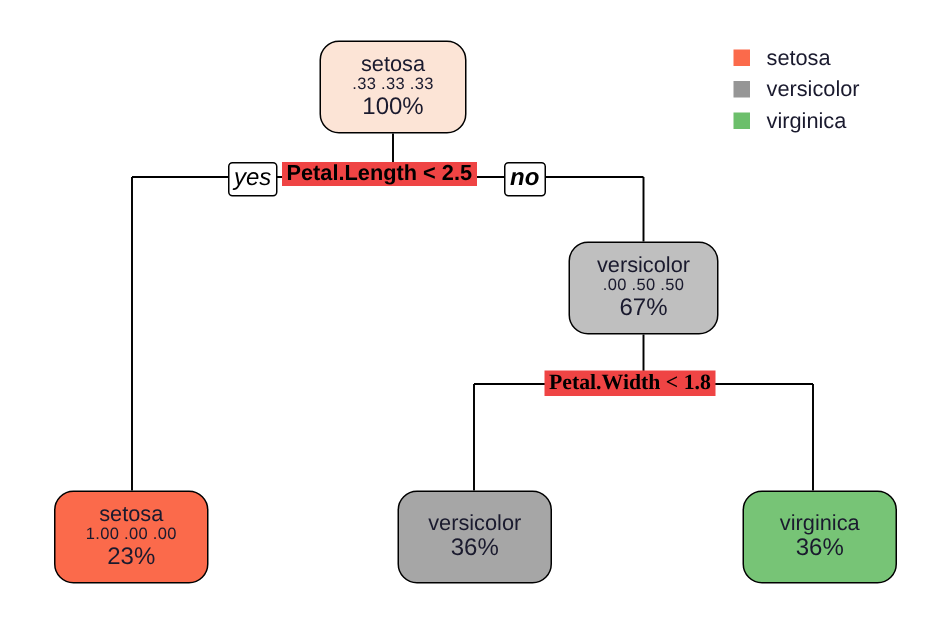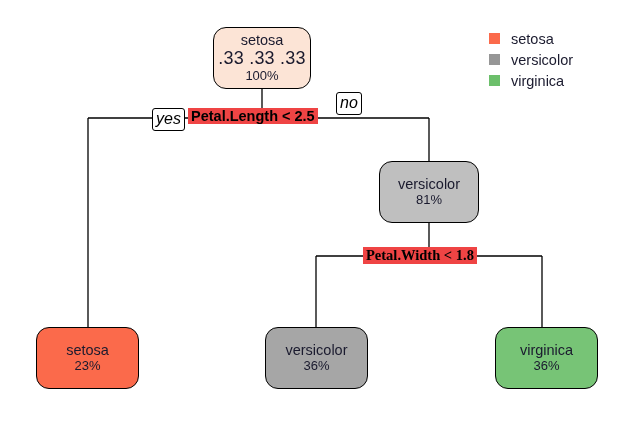--- a/index.html
+++ b/index.html
@@ -33,26 +33,26 @@
     align-items: center;
     justify-content: center;
     line-height: 1.08;
     z-index: 3;
   }
   .node-label {
     font-size: 14.5px;
     white-space: nowrap;
   }
   .node-probs {
-    font-size: 18px;
+    font-size: 11px;
     white-space: nowrap;
     letter-spacing: 0.2px;
   }
   .node-pct {
-    font-size: 13px;
+    font-size: 16px;
     white-space: nowrap;
   }
   .split-text {
     position: absolute;
     font-size: 14.5px;
     font-weight: bold;
     color: #000000;
     white-space: nowrap;
     background: #ef4444;
     padding: 0 3px;
@@ -109,39 +109,41 @@
     </svg>
 
   <div id="nodes-layer">
       <div class="node" style="left: 213px; top: 27px; width: 98px; height: 62px; background: rgb(252, 228, 214);">
         <div class="node-label">setosa</div>
         <div class="node-probs">.33  .33  .33</div>
         <div class="node-pct">100%</div>
       </div>
       <div class="node" style="left: 379px; top: 161px; width: 100px; height: 62px; background: rgb(191, 191, 191);">
         <div class="node-label">versicolor</div>
-        <div class="node-pct">81%</div>
+        <div class="node-probs">.00  .50  .50</div>
+        <div class="node-pct">67%</div>
       </div>
       <div class="node" style="left: 36px; top: 327px; width: 103px; height: 62px; background: rgb(251, 106, 75);">
         <div class="node-label">setosa</div>
+        <div class="node-probs">1.00  .00  .00</div>
         <div class="node-pct">23%</div>
       </div>
       <div class="node" style="left: 265px; top: 327px; width: 103px; height: 62px; background: rgb(166, 166, 166);">
         <div class="node-label">versicolor</div>
         <div class="node-pct">36%</div>
       </div>
       <div class="node" style="left: 495px; top: 327px; width: 103px; height: 62px; background: rgb(119, 196, 118);">
         <div class="node-label">virginica</div>
         <div class="node-pct">36%</div>
       </div>
     </div>
   <div id="splits-layer">
       <div class="split-text" style="left: 188px; top: 108px;">Petal.Length &lt; 2.5</div>
       <div class="yesno" style="left: 152px; top: 108px;">yes</div>
-      <div class="yesno" style="left: 336px; top: 92px;">no</div>
+      <div class="yesno" style="left: 336px; top: 108px; font-weight: bold;">no</div>
       <div class="split-text" style="left: 363px; top: 247px; font-family: Liberation Serif, serif;">Petal.Width &lt; 1.8</div>
     </div>
 
   <div class="legend" id="legend-layer" style="left: 489px; top: 28px;">
       <div class="legend-row">
         <span class="legend-swatch" style="background: rgb(251, 106, 75);"></span>
         <span class="legend-text">setosa</span>
       </div>
       <div class="legend-row">
         <span class="legend-swatch" style="background: rgb(150, 150, 150);"></span>

